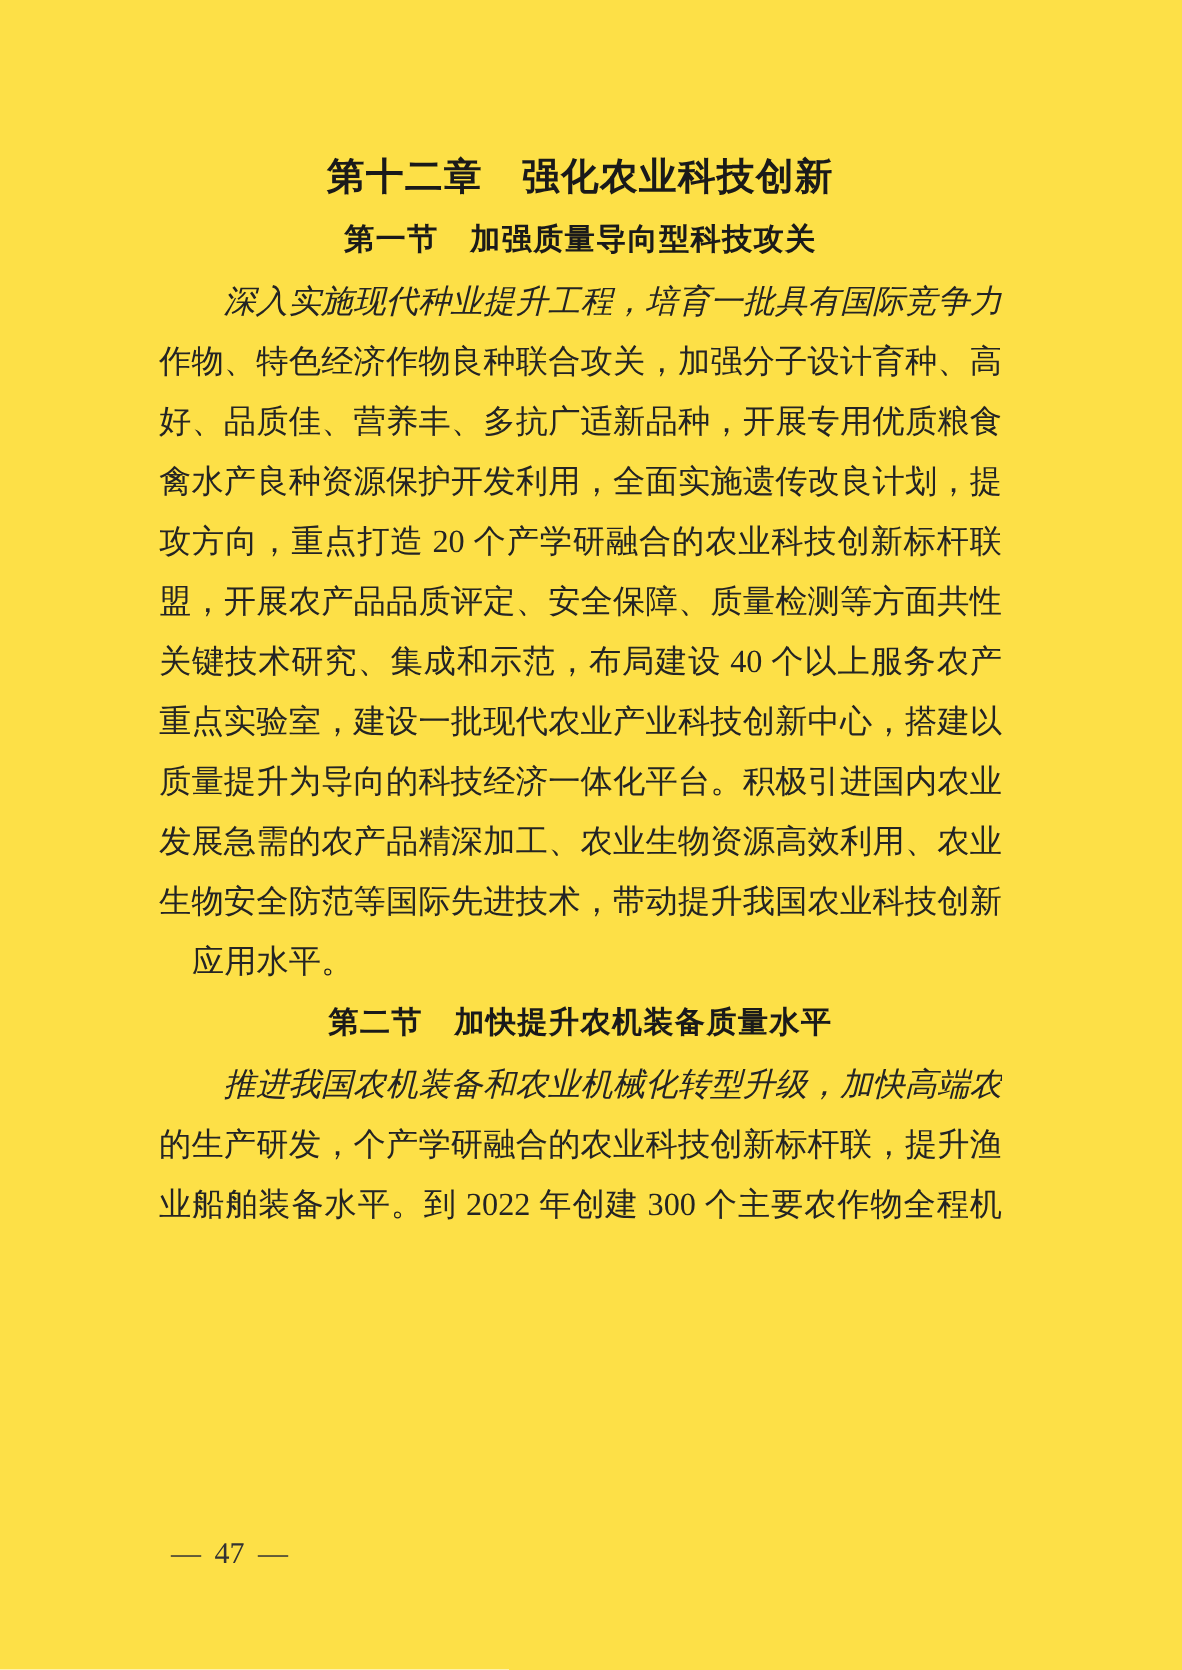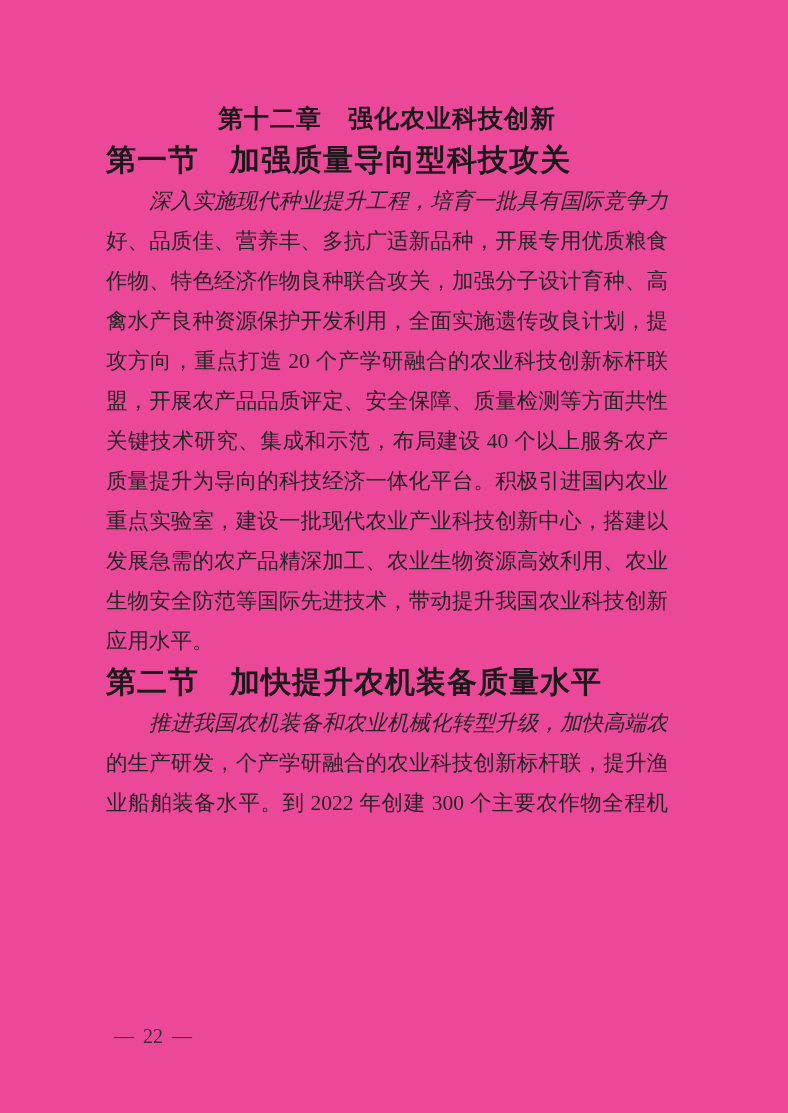--- a/index.html
+++ b/index.html
@@ -4,21 +4,21 @@
 <style>
   html, body {
     margin: 0;
     padding: 0;
     background: #ffffff;
   }
   .page {
     position: relative;
     width: 788px;
     height: 1113px;
-    background: #ec4899;
+    background: #fde047;
     overflow: hidden;
     font-family: "Liberation Serif", "DejaVu Serif", serif;
     color: #222222;
   }
   .content {
     position: absolute;
     left: 106px;
     top: 0;
     width: 562px;
   }
@@ -29,23 +29,24 @@
     font-size: 25px;
     font-weight: 700;
     line-height: 42px;
     text-align: center;
     color: #1a1a1a;
     letter-spacing: 1px;
   }
   .section-title {
     margin: 0;
     font-family: "Liberation Serif", "DejaVu Serif", serif;
-    font-size: 30px;
+    font-size: 20px;
     font-weight: 700;
     line-height: 42px;
+    text-align: center;
     color: #1a1a1a;
     letter-spacing: 1px;
   }
   .paragraph {
     width: 562px;
   }
   .line {
     font-size: 21.5px;
     height: 40px;
     line-height: 40px;
@@ -53,20 +54,21 @@
     text-align-last: justify;
     overflow: hidden;
     color: #242424;
   }
   .line.indent {
     text-indent: 2em;
     font-style: italic;
   }
   .line.no-justify {
     text-align-last: left;
+    margin-left: 22px;
   }
   .page-footer {
     position: absolute;
     left: 114px;
     top: 1022px;
     font-size: 20px;
     line-height: 28px;
     color: #333333;
     display: flex;
     align-items: center;
@@ -80,38 +82,38 @@
 </style>
 </head>
 <body>
 
 <div class="page">
   <div class="content">
     <h1 class="chapter-title">第十二章　强化农业科技创新</h1>
     <h2 class="section-title">第一节　加强质量导向型科技攻关</h2>
     <div class="paragraph">
         <div class="line indent">深入实施现代种业提升工程，培育一批具有国际竞争力</div>
+        <div class="line">作物、特色经济作物良种联合攻关，加强分子设计育种、高</div>
         <div class="line">好、品质佳、营养丰、多抗广适新品种，开展专用优质粮食</div>
-        <div class="line">作物、特色经济作物良种联合攻关，加强分子设计育种、高</div>
         <div class="line">禽水产良种资源保护开发利用，全面实施遗传改良计划，提</div>
         <div class="line">攻方向，重点打造 20 个产学研融合的农业科技创新标杆联</div>
         <div class="line">盟，开展农产品品质评定、安全保障、质量检测等方面共性</div>
         <div class="line">关键技术研究、集成和示范，布局建设 40 个以上服务农产</div>
+        <div class="line">重点实验室，建设一批现代农业产业科技创新中心，搭建以</div>
         <div class="line">质量提升为导向的科技经济一体化平台。积极引进国内农业</div>
-        <div class="line">重点实验室，建设一批现代农业产业科技创新中心，搭建以</div>
         <div class="line">发展急需的农产品精深加工、农业生物资源高效利用、农业</div>
         <div class="line">生物安全防范等国际先进技术，带动提升我国农业科技创新</div>
         <div class="line no-justify">应用水平。</div>
       </div>
     <h2 class="section-title">第二节　加快提升农机装备质量水平</h2>
     <div class="paragraph">
         <div class="line indent">推进我国农机装备和农业机械化转型升级，加快高端农</div>
         <div class="line">的生产研发，个产学研融合的农业科技创新标杆联，提升渔</div>
         <div class="line">业船舶装备水平。到 2022 年创建 300 个主要农作物全程机</div>
       </div>
   </div>
 
   <div class="page-footer">
     <span class="dash">—</span>
-    <span class="num">22</span>
+    <span class="num">47</span>
     <span class="dash">—</span>
   </div>
 </div>
 
 </body></html>

